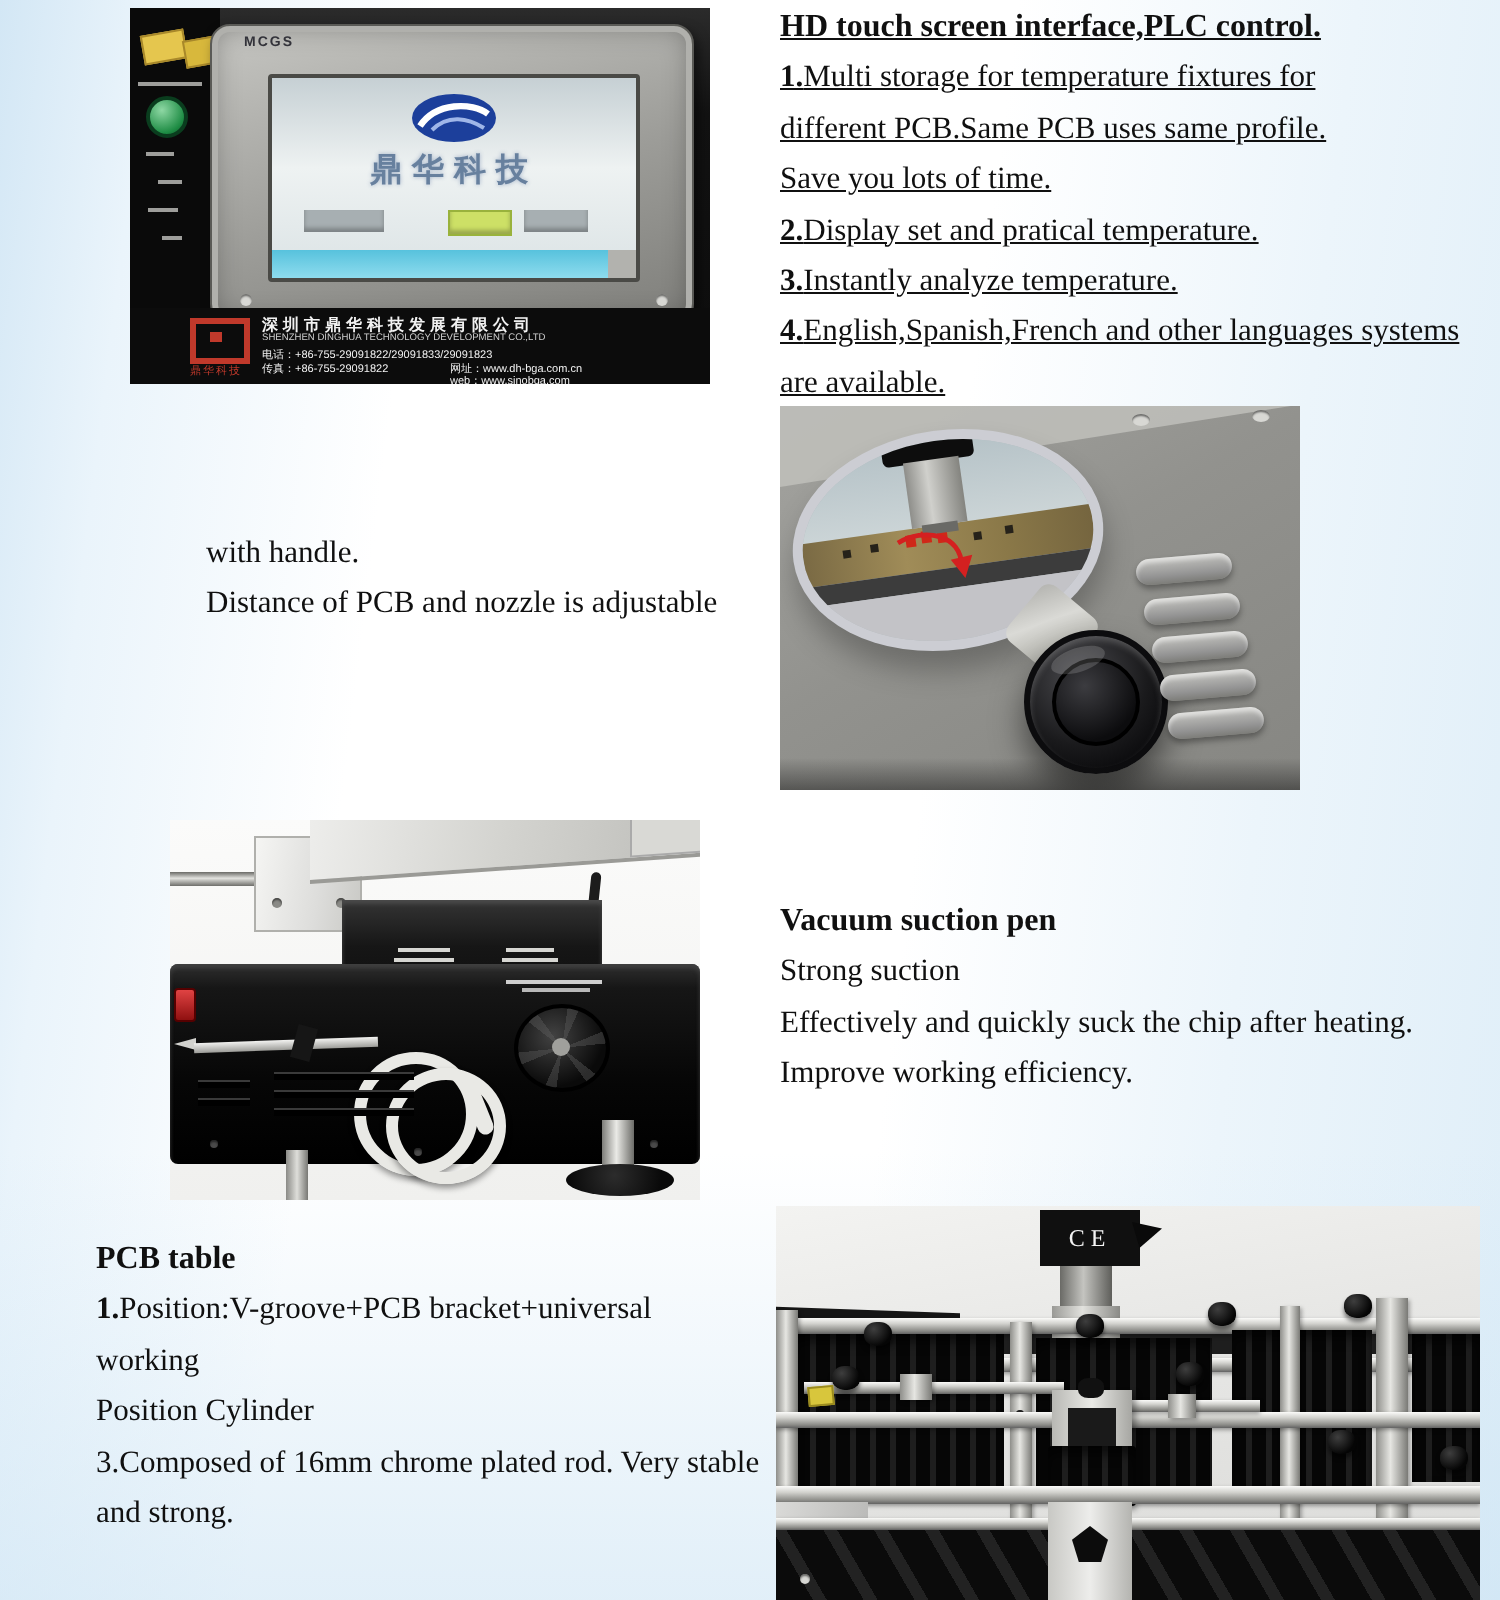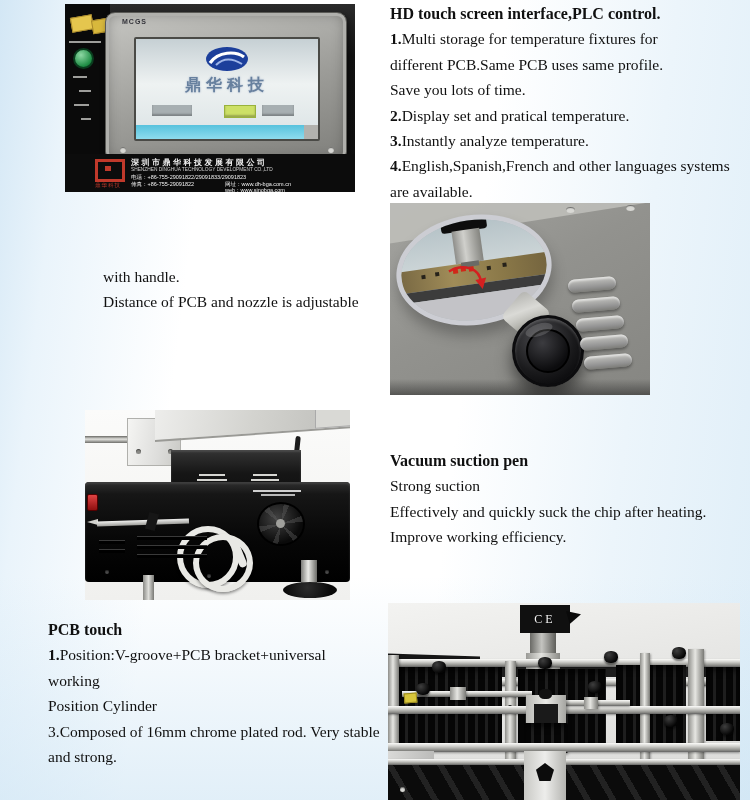--- a/index.html
+++ b/index.html
@@ -154,21 +154,21 @@
       <div class="abs cline" style="left:66px;top:3px;font-size:8px;font-weight:bold;letter-spacing:2.5px;">深圳市鼎华科技发展有限公司</div>
       <div class="abs cline" style="left:66px;top:13px;font-size:4.8px;color:#cfcfcf;">SHENZHEN DINGHUA TECHNOLOGY DEVELOPMENT CO.,LTD</div>
       <div class="abs cline" style="left:66px;top:19.5px;font-size:5.5px;">电话：+86-755-29091822/29091833/29091823</div>
       <div class="abs cline" style="left:66px;top:26.5px;font-size:5.5px;">传真：+86-755-29091822</div>
       <div class="abs cline" style="left:160px;top:26.5px;font-size:5.5px;">网址：www.dh-bga.com.cn</div>
       <div class="abs cline" style="left:160px;top:33px;font-size:5.5px;">web：www.sinobga.com</div>
 
     </div>
   </div>
 
-  <div class="tb" style="left:390px;top:1px;">
+  <div class="tb" style="left:390px;top:1px;text-decoration:underline;">
     <div class="ln hd">HD touch screen interface,PLC control.</div>
     <div class="ln"><span class="pf">1.</span><span>Multi storage for temperature fixtures for</span></div>
     <div class="ln"><span class="pf"></span><span>different PCB.Same PCB uses same profile.</span></div>
     <div class="ln"><span class="pf"></span><span>Save you lots of time.</span></div>
     <div class="ln"><span class="pf">2.</span><span>Display set and pratical temperature.</span></div>
     <div class="ln"><span class="pf">3.</span><span>Instantly analyze temperature.</span></div>
     <div class="ln"><span class="pf">4.</span><span>English,Spanish,French and other languages systems</span></div>
     <div class="ln"><span class="pf"></span><span>are available.</span></div>
   </div>
 
@@ -261,21 +261,21 @@
   </div>
 
   <div class="tb" style="left:390px;top:448px;">
     <div class="ln hd">Vacuum suction pen</div>
     <div class="ln">Strong suction</div>
     <div class="ln">Effectively and quickly suck the chip after heating.</div>
     <div class="ln">Improve working efficiency.</div>
   </div>
 
   <div class="tb" style="left:48px;top:617px;">
-    <div class="ln hd">PCB touch</div>
+    <div class="ln hd">PCB table</div>
     <div class="ln"><span class="pf">1.</span><span>Position:V-groove+PCB bracket+universal</span></div>
     <div class="ln"><span class="pf"></span><span>working</span></div>
     <div class="ln"><span class="pf"></span><span>Position Cylinder</span></div>
     <div class="ln"><span class="pf"></span><span>3.Composed of 16mm chrome plated rod. Very stable</span></div>
     <div class="ln"><span class="pf"></span><span>and strong.</span></div>
   </div>
 
   <div class="abs ph4">
     <div class="abs" style="left:0;top:52px;width:92px;height:26px;background:#161616;transform:skewY(2deg);"></div>
     <div class="abs" style="left:0;top:62px;width:352px;height:12px;background:#1e1e1e;"></div>

